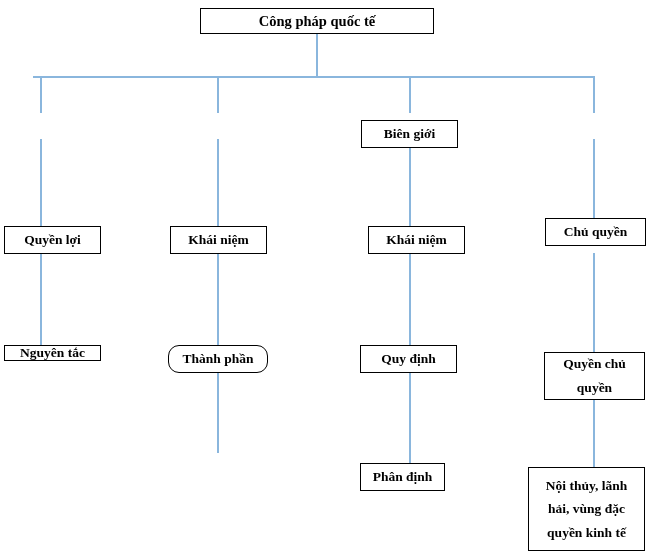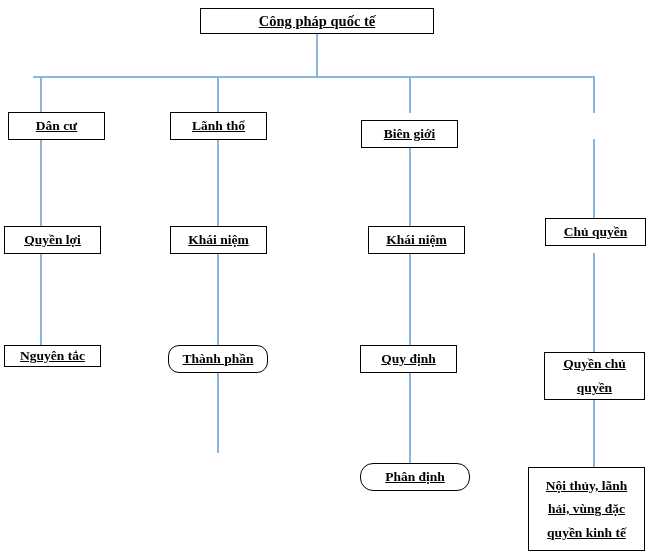--- a/index.html
+++ b/index.html
@@ -29,21 +29,20 @@
     line-height: 1.0;
     color: #000000;
     z-index: 3;
   }
   .node .node-label {
     display: block;
     width: 100%;
     padding: 0 4px;
     box-sizing: border-box;
     white-space: pre-line;
-    text-decoration: underline;
   }
   .node.multiline .node-label {
     line-height: 1.75;
   }
   .node.root {
     font-size: 14.5px;
   }
   .connector {
     position: absolute;
     background: #8ab6dd;
@@ -77,58 +76,52 @@
   <div class="connector v" style="left:409px; top:372px; height:92px;"></div>
 
   <div class="connector v" style="left:593px; top:139px; height:88px;"></div>
   <div class="connector v" style="left:593px; top:253px; height:100px;"></div>
   <div class="connector v" style="left:593px; top:400px; height:68px;"></div>
 
   <div class="node root" style="left:200px; top:8px; width:234px; height:26px;">
     <span class="node-label">Công pháp quốc tế</span>
   </div>
 
-  <div class="node" style="left:8px; top:112px; width:97px; height:28px;">
-    <span class="node-label">Dân cư</span>
-  </div>
-  <div class="node" style="left:170px; top:112px; width:97px; height:28px;">
-    <span class="node-label">Lãnh thổ</span>
-  </div>
   <div class="node" style="left:361px; top:120px; width:97px; height:28px;">
     <span class="node-label">Biên giới</span>
   </div>
 
   <div class="node" style="left:4px; top:226px; width:97px; height:28px;text-align:center;">
     <span class="node-label">Quyền lợi</span>
   </div>
   <div class="node" style="left:170px; top:226px; width:97px; height:28px;">
     <span class="node-label">Khái niệm</span>
   </div>
   <div class="node" style="left:368px; top:226px; width:97px; height:28px;">
     <span class="node-label">Khái niệm</span>
   </div>
   <div class="node" style="left:545px; top:218px; width:101px; height:28px;">
     <span class="node-label">Chủ quyền</span>
   </div>
 
-  <div class="node" style="left:4px; top:345px; width:97px; height:22px;justify-content:flex-end;">
+  <div class="node" style="left:4px; top:345px; width:97px; height:16px;justify-content:flex-end;">
     <span class="node-label">Nguyên tắc</span>
   </div>
   <div class="node" style="left:168px; top:345px; width:100px; height:28px;border-radius:11px;">
     <span class="node-label">Thành phần</span>
   </div>
   <div class="node" style="left:360px; top:345px; width:97px; height:28px;">
     <span class="node-label">Quy định</span>
   </div>
   <div class="node multiline" style="left:544px; top:352px; width:101px; height:48px;">
     <span class="node-label">Quyền chủ
 quyền</span>
   </div>
 
-  <div class="node" style="left:360px; top:463px; width:110px; height:28px;border-radius:13px;">
+  <div class="node" style="left:360px; top:463px; width:85px; height:28px;">
     <span class="node-label">Phân định</span>
   </div>
   <div class="node multiline" style="left:528px; top:467px; width:117px; height:84px;">
     <span class="node-label">Nội thủy, lãnh
 hải, vùng đặc
 quyền kinh tế</span>
   </div>
 
 </div>
 

